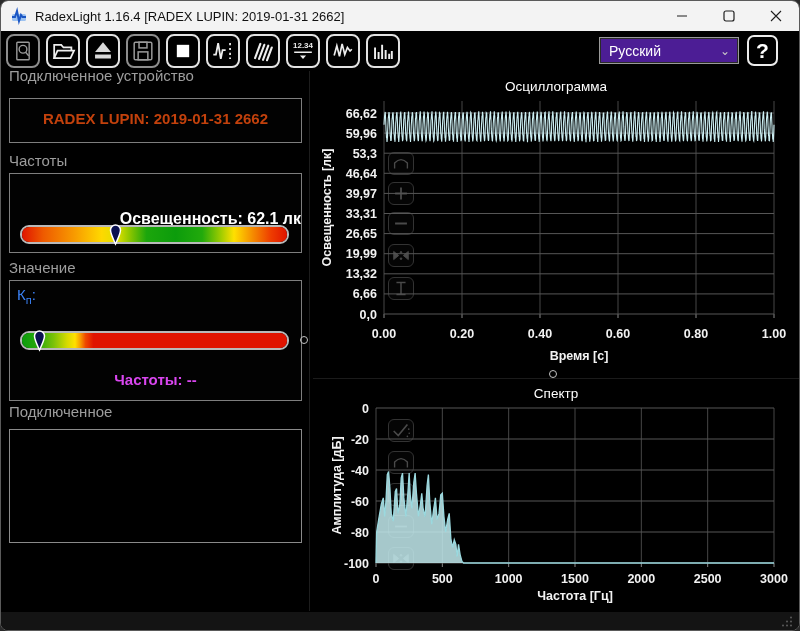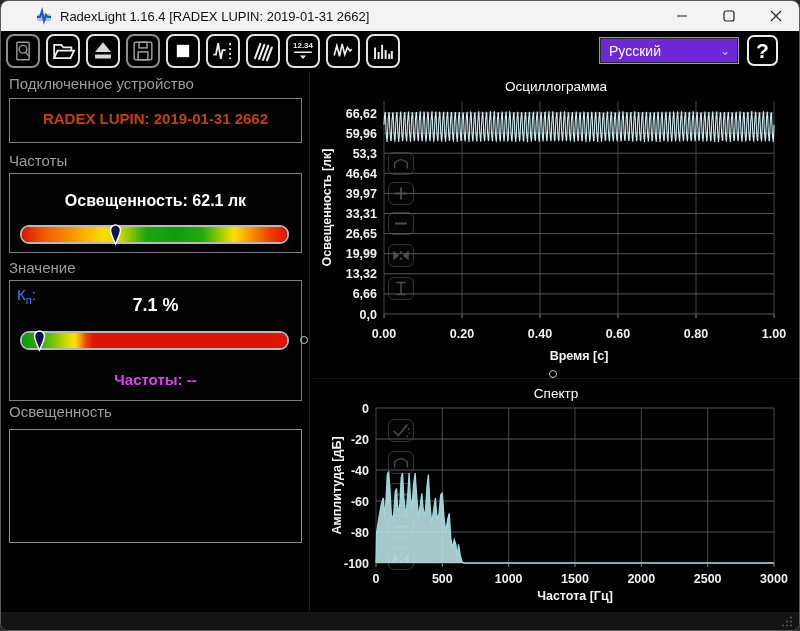--- a/index.html
+++ b/index.html
@@ -1,39 +1,39 @@
 <!DOCTYPE html>
 <html><head>
 <meta charset="utf-8">
 <style>
   * { margin:0; padding:0; box-sizing:border-box; }
   html,body { width:800px; height:631px; background:#2a2a2a; font-family:"Liberation Sans",sans-serif; overflow:hidden; }
   .window { position:absolute; left:0; top:0; width:800px; height:631px; border:1px solid #5a5a5a; border-radius:8px; overflow:hidden; background:#000; }
 
   
-  .titlebar { position:absolute; left:0; top:0; width:100%; height:30px; background:#f3f3f3; display:flex; align-items:center;padding-left:25px; }
+  .titlebar { position:absolute; left:0; top:0; width:100%; height:30px; background:#f3f3f3; display:flex; align-items:center; }
   .app-icon { width:18px; height:18px; margin-left:9px; }
   .title-text { margin-left:7px; font-size:13px; color:#111; }
   .win-controls { position:absolute; right:0; top:0; height:30px; display:flex; }
   .win-btn { width:47px; height:30px; display:flex; align-items:center; justify-content:center; background:transparent; border:none; cursor:pointer; }
 
   
   .toolbar { position:absolute; left:0; top:30px; width:100%; height:38px; background:#000; }
   .tb { position:absolute; top:3px; width:34px; height:34px; background:#000; border:2px solid #e2e2e2; border-radius:8px; padding:0; cursor:pointer; }
   .tb svg { width:100%; height:100%; display:block; }
   .tb.dim { border-color:#8d8d8d; }
-  .lang-select { position:absolute; left:598px; top:6px; width:140px; height:27px; background:#6d28d9; border:1px solid #9a9a9a; box-shadow:0 0 0 1px #2a2a2a inset; color:#fff; font-size:14px; display:flex; align-items:center; padding-left:9px; cursor:pointer; }
+  .lang-select { position:absolute; left:598px; top:6px; width:140px; height:27px; background:#4c1d95; border:1px solid #9a9a9a; box-shadow:0 0 0 1px #2a2a2a inset; color:#fff; font-size:14px; display:flex; align-items:center; padding-left:9px; cursor:pointer; }
   .lang-chevron { position:absolute; right:8px; color:#c9c9c9; font-size:12px; }
   .help-btn { position:absolute; left:746px; top:4px; width:31px; height:31px; background:#000; border:2px solid #ececec; border-radius:7px; color:#fff; font-size:21px; font-weight:bold; cursor:pointer; line-height:1; }
 
   
   .sect-header { position:absolute; left:8px; color:#9d9d9d; font-size:15px; }
   .panel-box { position:absolute; left:8px; width:293px; background:#020202; border:1px solid #7e7e7e; }
   .device-text { width:100%; text-align:center; color:#c2410c; font-weight:bold; font-size:15px; margin-top:11px; }
-  .reading-text { width:100%; text-align:center; color:#fff; font-weight:bold; font-size:16px; margin-top:18px; }
+  .reading-text { width:100%; text-align:right; color:#fff; font-weight:bold; font-size:16px; margin-top:36px; }
   .grad-wrap { position:absolute; left:10px; width:269px; height:19px; border:2px solid #b9b9b9; border-radius:9px; background:#000; }
   .grad-bar { position:absolute; left:0; top:0; width:100%; height:100%; border-radius:7px; }
   .marker { position:absolute; top:-6px; width:15px; height:25px; }
   .kp-label { position:absolute; left:7px; top:5px; color:#3b82f6; font-weight:normal; font-size:15px; }
   .kp-label sub { font-size:11px; }
   .kp-value { width:100%; text-align:center; color:#fff; font-weight:bold; font-size:18px; margin-top:14px; }
   .freq-text { position:absolute; width:100%; text-align:center; color:#d946ef; font-weight:bold; font-size:15px; }
   .comments-area { position:absolute; left:8px; top:428px; width:293px; height:114px; background:#000; border:1px solid #8a8a8a; color:#ddd; resize:none; font-family:"Liberation Sans",sans-serif; font-size:13px; outline:none; }
 
   
@@ -141,50 +141,49 @@
         <path d="M8,26 V13 M12,26 V18 M16,26 V10 M20,26 V16 M24,26 V20 M27,26 V17"></path>
       </svg>
     </button>
     <div class="lang-select">
       <span>Русский</span>
       <span class="lang-chevron">⌄</span>
     </div>
     <button class="help-btn">?</button>
   </div>
 
-  <div class="sect-header" style="top:74px">Подключенное устройство</div>
+  <div class="sect-header" style="top:66px">Подключенное устройство</div>
   <div class="panel-box" style="top:97px; height:45px">
     <div class="device-text">RADEX LUPIN: 2019-01-31 2662</div>
   </div>
 
   <div class="sect-header" style="top:151px">Частоты</div>
   <div class="panel-box" style="top:172px; height:80px">
     <div class="reading-text">Освещенность: 62.1 лк</div>
     <div class="grad-wrap" style="top:51px">
       <div class="grad-bar" style="background: linear-gradient(to right, rgb(224, 20, 0) 0%, rgb(238, 90, 0) 8%, rgb(248, 156, 0) 20%, rgb(255, 216, 0) 30%, rgb(223, 224, 0) 36%, rgb(134, 196, 0) 41%, rgb(28, 166, 12) 47%, rgb(12, 156, 12) 58%, rgb(34, 170, 12) 68%, rgb(158, 204, 0) 75%, rgb(255, 224, 0) 80%, rgb(245, 140, 0) 87%, rgb(238, 60, 0) 94%, rgb(224, 20, 0) 100%);"></div>
       <svg class="marker" viewBox="0 0 15 25" style="left: calc(35% - 7px);">
         <path d="M7.5,23 C4.5,16.5 2.5,12.5 2.5,9 A5,5 0 1 1 12.5,9 C12.5,12.5 10.5,16.5 7.5,23 Z" fill="#0a1150" stroke="#fff" stroke-width="1.5"></path>
       </svg>
     </div>
   </div>
 
   <div class="sect-header" style="top:258px">Значение</div>
   <div class="panel-box" style="top:279px; height:121px">
     <div class="kp-label"><span>К</span><sub>п</sub><span>:</span></div>
-    <div class="kp-value">7.1 %</div>
     <div class="grad-wrap" style="top:50px">
       <div class="grad-bar" style="background: linear-gradient(to right, rgb(12, 156, 12) 0%, rgb(40, 168, 12) 6%, rgb(124, 194, 8) 12%, rgb(214, 218, 0) 17%, rgb(255, 224, 0) 20%, rgb(248, 156, 0) 22%, rgb(238, 72, 0) 24%, rgb(224, 20, 0) 27%, rgb(224, 20, 0) 100%);"></div>
       <svg class="marker" viewBox="0 0 15 25" style="left: calc(6.3% - 7px);">
         <path d="M7.5,23 C4.5,16.5 2.5,12.5 2.5,9 A5,5 0 1 1 12.5,9 C12.5,12.5 10.5,16.5 7.5,23 Z" fill="#0a1150" stroke="#fff" stroke-width="1.5"></path>
       </svg>
     </div>
     <div class="freq-text" style="top:90px">Частоты: --</div>
   </div>
 
-  <div class="sect-header" style="top:402px">Освещенность</div>
+  <div class="sect-header" style="top:402px">Подключенное</div>
   <textarea class="comments-area" value="" style=""></textarea>
 
   <div class="split-line-v"></div>
   <div class="split-line-h"></div>
   <div class="splitter-dot" style="left:299px; top:335px"></div>
   <div class="splitter-dot" style="left:548px; top:369px"></div>
 
   <button class="ctool" style="top:151px">
       <svg viewBox="0 0 26 23" stroke-width="1.5">
         <path d="M6,17 V11 Q13,3.5 20,11 V17"></path>

